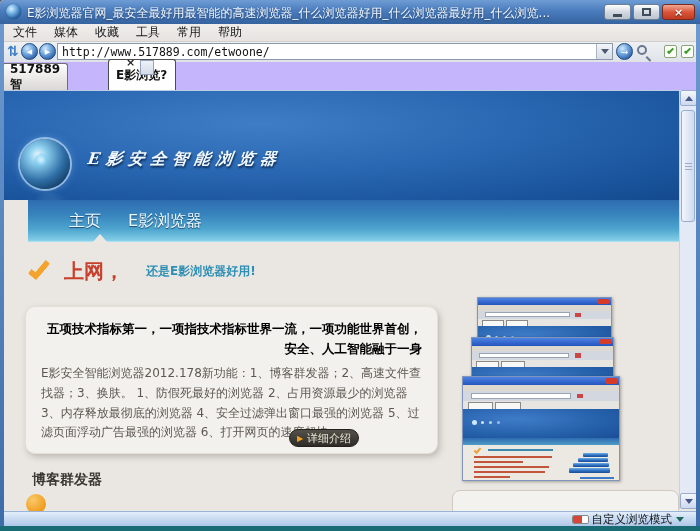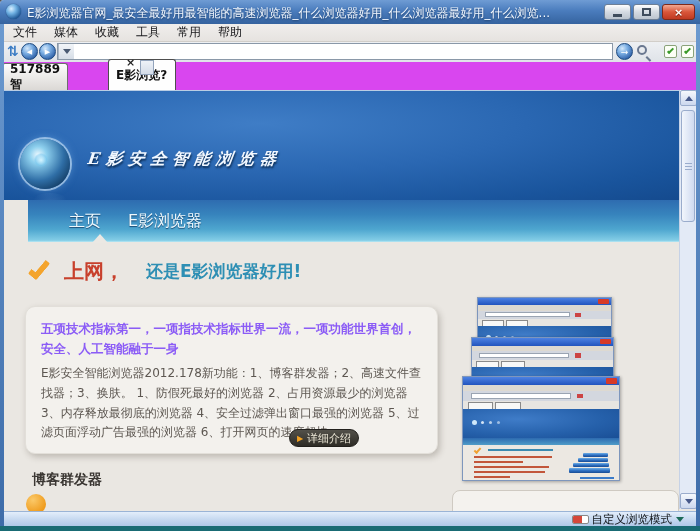--- a/index.html
+++ b/index.html
@@ -80,21 +80,21 @@
   }
   .tb-check {
     position:absolute; top:3px; width:13px; height:13px; background:#fcfff6;
     border:1px solid #8aa27a; border-radius:2px;
   }
   .tb-check i {
     position:absolute; left:2px; top:3px; width:7px; height:3px;
     border-left:2px solid #3a9a2a; border-bottom:2px solid #3a9a2a; transform:rotate(-45deg);
   }
   
-  .tabbar { position:absolute; left:4px; top:62px; width:692px; height:28px; background:#d946ef; }
+  .tabbar { position:absolute; left:4px; top:62px; width:692px; height:28px; background:#c4b5fd; }
   .tab {
     position:absolute; bottom:0; border:1px solid #6e6e6e; border-bottom:none;
     border-radius:3px 3px 0 0; font-size:12px; font-weight:bold; color:#111;
     display:flex; align-items:center; padding-left:7px;
   }
   .tab.t1 { left:-2px; width:66px; height:27px; background:linear-gradient(180deg,#fdfdfd,#dbd8d5); }
   .tab.t2 { left:64px; width:68px; height:31px; background:#fefefe; border-color:#4e4e4e;margin-left:40px; }
   .tab-x { position:absolute; left:122px; top:-6px; font-size:11px; color:#222; font-weight:bold; }
   .newtab { position:absolute; left:136px; top:-2px; width:14px; height:15px;
     background:linear-gradient(180deg,#eef2f8,#d4dce8); border:1px solid #93a4bc; }
@@ -133,29 +133,29 @@
     position:absolute; left:92px; top:234px; width:0; height:0;
     border-left:8px solid transparent; border-right:8px solid transparent;
     border-bottom:9px solid #ebe8e3;
   }
   .headline { position:absolute; left:28px; top:258px; display:flex; align-items:center; }
   .check-big {
     width:22px; height:11px; border-left:6px solid #f4a42c; border-bottom:6px solid #f4a42c;
     border-radius:2px; transform:rotate(-50deg); margin-right:14px; margin-top:-6px;
   }
   .hl-red { color:#c8402c; font-size:20px; font-weight:bold; }
-  .hl-teal { color:#2e8fb4; font-size:17px; font-weight:bold; margin-left:22px; }
+  .hl-teal { color:#2e8fb4; font-size:12px; font-weight:bold; margin-left:22px; }
   .card {
     position:absolute; left:25px; top:306px; width:413px; height:148px;
     background:#f3f1ed; border:1px solid #e2dfd9; border-radius:10px;
     box-shadow:2px 3px 6px rgba(60,50,40,.25);
   }
   .card-highlight {
-    margin:12px 15px 0 15px; color:#8b5cf6; font-weight:bold;
-    font-size:12.5px; line-height:1.6;
+    margin:12px 15px 0 15px; color:#000000; font-weight:bold;
+    font-size:12.5px; line-height:1.6;text-align:right;
   }
   .card-body { margin:5px 15px 0 15px; color:#5d5751; font-size:12px; line-height:1.65; }
   .detail-button {
     position:absolute; left:263px; top:122px; width:70px; height:18px;
     background:linear-gradient(180deg,#53514a,#2e2c26); border:1px solid #22201c; border-radius:9px;
     display:flex; align-items:center; justify-content:center; gap:4px;
     color:#ece7d6; font-size:11px; cursor:pointer;
   }
   .play-icon { color:#f2a122; font-size:8px; }
   
@@ -271,20 +271,21 @@
 
   <div class="toolbar">
     <span class="swap-icon">⇅</span>
     <span class="nav-orb" style="left:17px;">
         <span>◀</span>
       </span>
     <span class="nav-orb" style="left:35px;">
         <span>▶</span>
       </span>
     <span class="addr-field">
+      <input value="http://www.517889.com/etwoone/" style="">
       <span class="addr-drop">
           <i class="caret-down"></i>
         </span>
     </span>
     <span class="nav-orb" style="left:612px; font-size:9px;">
         <span>→</span>
       </span>
     <span class="magnifier"></span>
     <span class="tb-check" style="left:660px;">
         <i></i>

